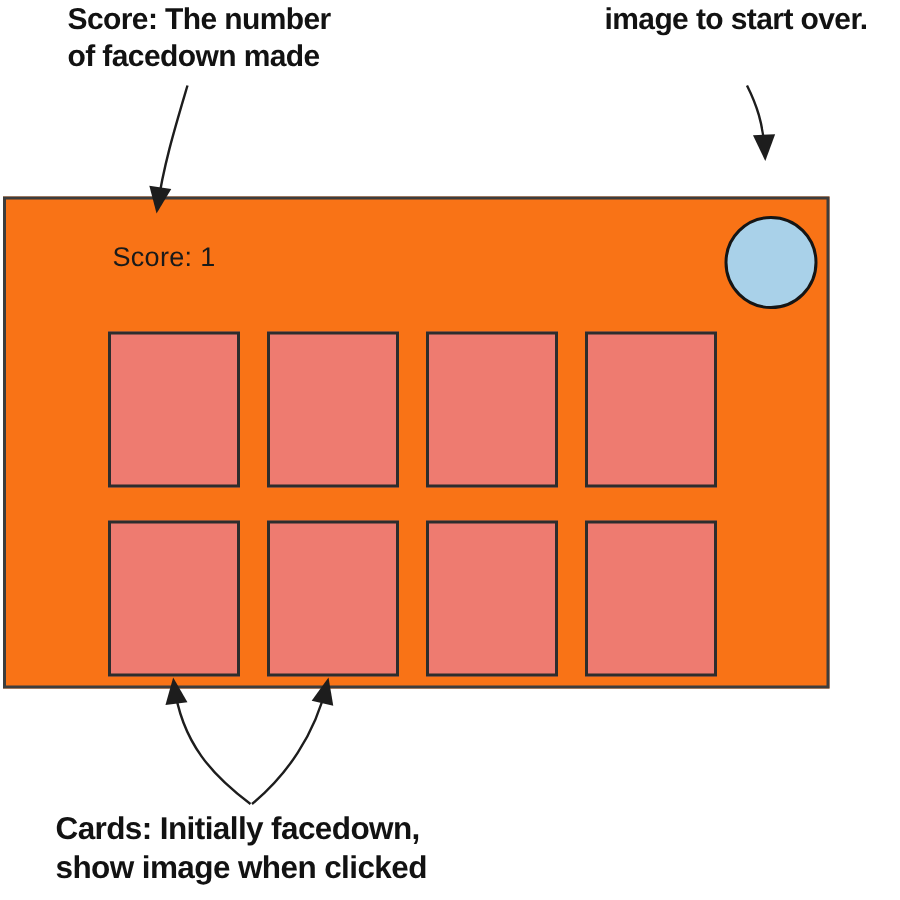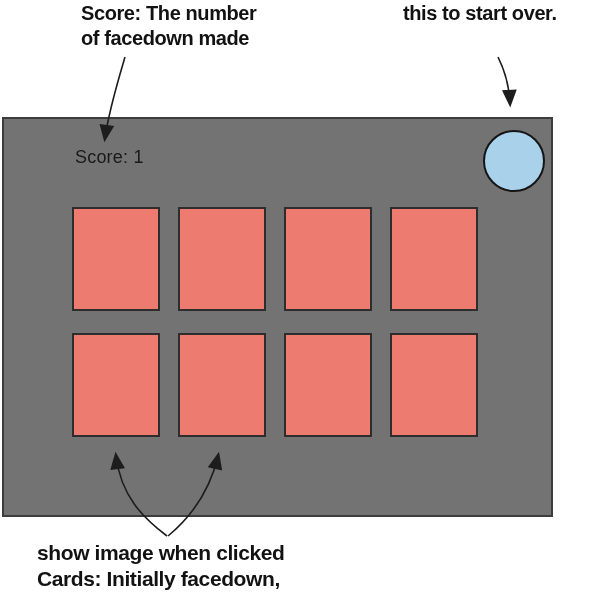--- a/index.html
+++ b/index.html
@@ -20,34 +20,34 @@
   .note {
     position: absolute;
     font-weight: 700;
     font-size: 20px;
     line-height: 25px;
     letter-spacing: -0.4px;
     color: var(--note_text, #121212);
     white-space: nowrap;
   }
   .note div { white-space: nowrap; }
-  #note-score { left: 45px; top: 1px; margin-left: 36px; }
+  #note-score { left: 45px; top: 1px; }
   #note-reset { left: 403px; top: 1px; }
   #note-cards { left: 37px; top: 540px; font-size: 21px; line-height: 26px; }
 
   
   #board {
     position: absolute;
     left: 2px;
-    top: 117px;
+    top: 131px;
     width: 551px;
-    height: 400px;
+    height: 328px;
     box-sizing: border-box;
     border: 2px solid var(--board_border, #3d3d3d);
-    background: #737373;
+    background: #f97316;
   }
 
   #score-label {
     position: absolute;
     left: 71px;   
     top: 28px;    
     font-size: 18px;
     font-weight: 400;
     color: var(--score_text, #1a1a1a);
     letter-spacing: 0.2px;
@@ -105,26 +105,26 @@
 <body>
 
 <div id="canvas">
 
   <div class="note" id="note-score">
     <div>Score: The number</div>
     <div>of facedown made</div>
   </div>
 
   <div class="note" id="note-reset">
-    <div>this to start over.</div>
+    <div>image to start over.</div>
   </div>
 
   <div class="note" id="note-cards">
+    <div>Cards: Initially facedown,</div>
     <div>show image when clicked</div>
-    <div>Cards: Initially facedown,</div>
   </div>
 
   <div id="board">
     <span id="score-label">Score: 1</span>
     <div id="reset-button" title=""></div>
     <div id="cards-grid">
 
     <div class="card"></div>
         <div class="card"></div>
         <div class="card"></div>

